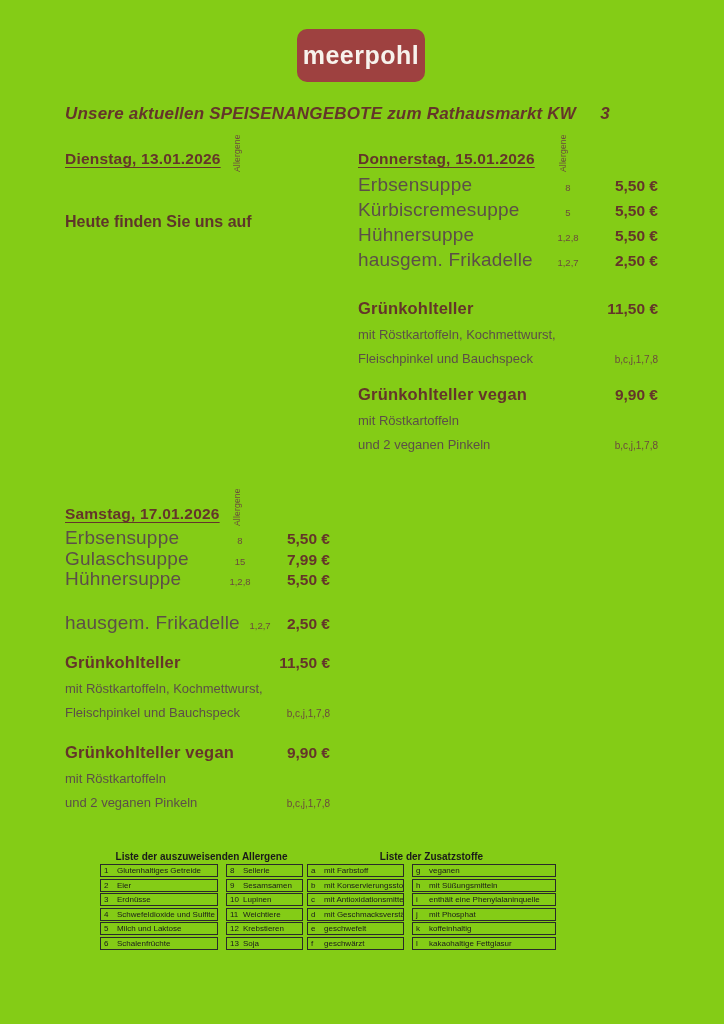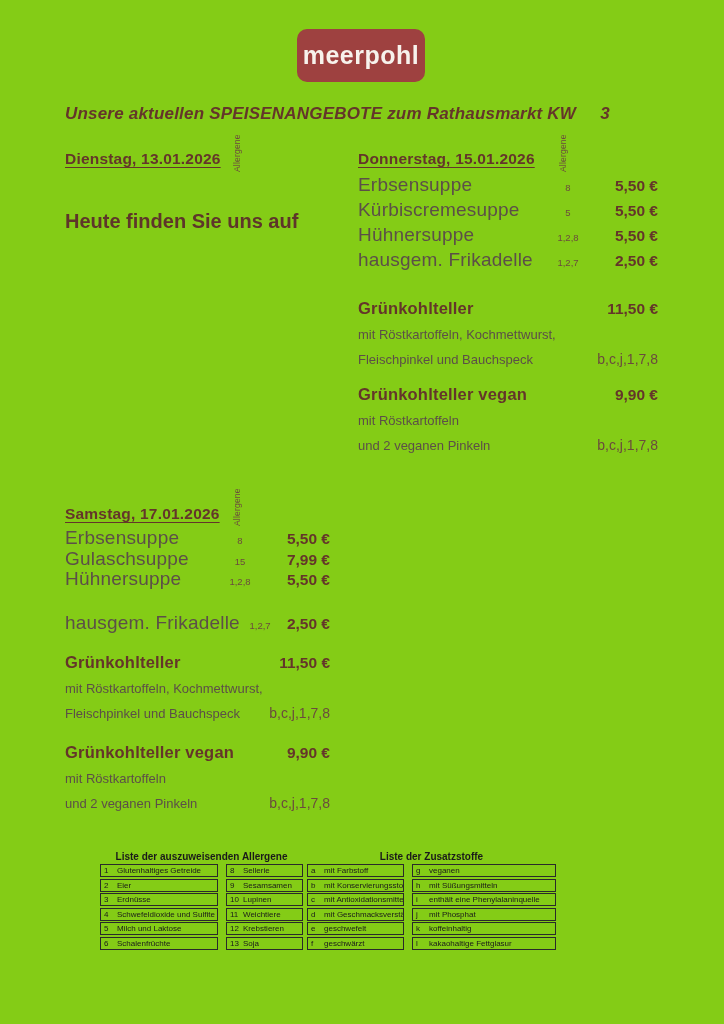--- a/index.html
+++ b/index.html
@@ -34,38 +34,38 @@
     font-size:8.5px; color:#6b4b3d; letter-spacing:0.2px;
     white-space:nowrap;
   }
 
   .day-heading {
     color:#64352a; font-weight:bold; font-size:15.5px;
     text-decoration:underline; text-underline-offset:3px;
     letter-spacing:0.2px; white-space:nowrap;
   }
   .note-line {
-    color:#5e352a; font-weight:bold; font-size:20px; line-height:27px; white-space:nowrap;
+    color:#5e352a; font-weight:bold; font-size:16px; line-height:27px; white-space:nowrap;
   }
 
   .menu-block { position:absolute; }
   .mi-row { display:flex; align-items:baseline; height:25px; }
   .mi-row.tight { height:20.5px; }
   .mi-name { flex:1; color:#5c4f48; font-size:19px; letter-spacing:0.2px; white-space:nowrap; }
   .mi-alg  { width:52px; text-align:center; color:#6b4b3d; font-size:9.5px; }
   .mi-price{ width:64px; text-align:right; color:#64352a; font-weight:bold; font-size:15.5px; white-space:nowrap; }
 
   .special { position:absolute; }
   .sp-head { display:flex; justify-content:space-between; align-items:baseline; }
   .sp-name { color:#64352a; font-weight:bold; font-size:16.5px; letter-spacing:0.2px; white-space:nowrap; }
   .sp-price{ color:#64352a; font-weight:bold; font-size:15.5px; white-space:nowrap; }
   .sp-desc { color:#5c4f48; font-size:13px; margin-top:9px; white-space:nowrap; }
   .sp-desc-row { display:flex; justify-content:space-between; align-items:baseline; margin-top:9px; }
   .sp-desc-row .sp-desc { margin-top:0; }
-  .sp-alg { color:#6b4b3d; font-size:14px; }
+  .sp-alg { color:#6b4b3d; font-size:10px; }
 
   
   .tbl-title {
     position:absolute; text-align:center;
     font-size:10px; font-weight:bold; color:#1a1a1a; white-space:nowrap;
   }
   .ftable { position:absolute; }
   .ft-row {
     display:flex; align-items:center;
     height:11px; margin-bottom:1.5px;

